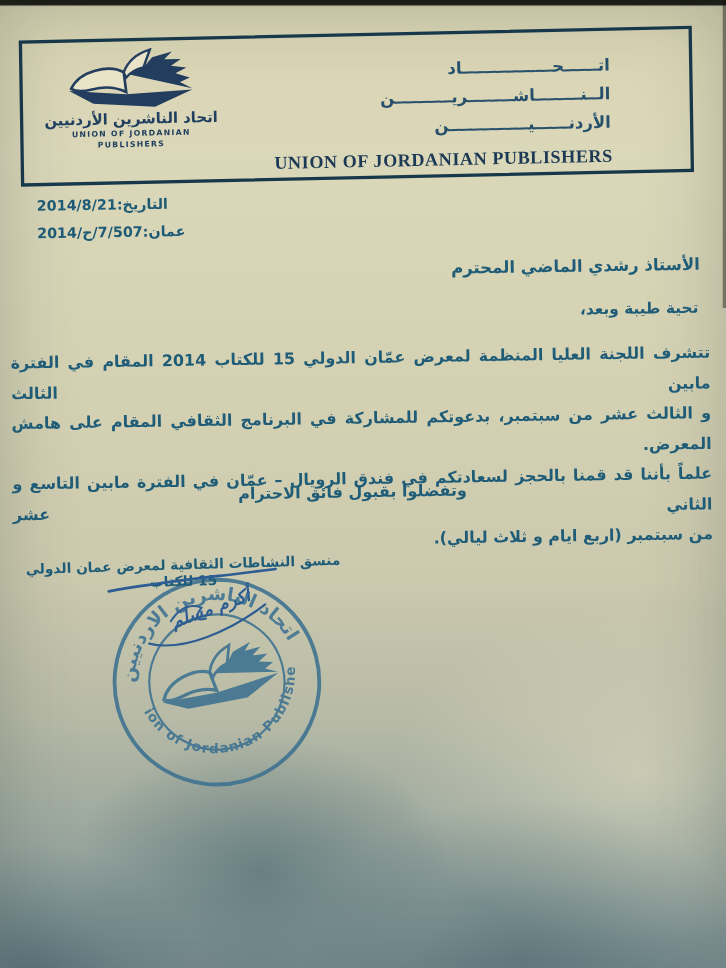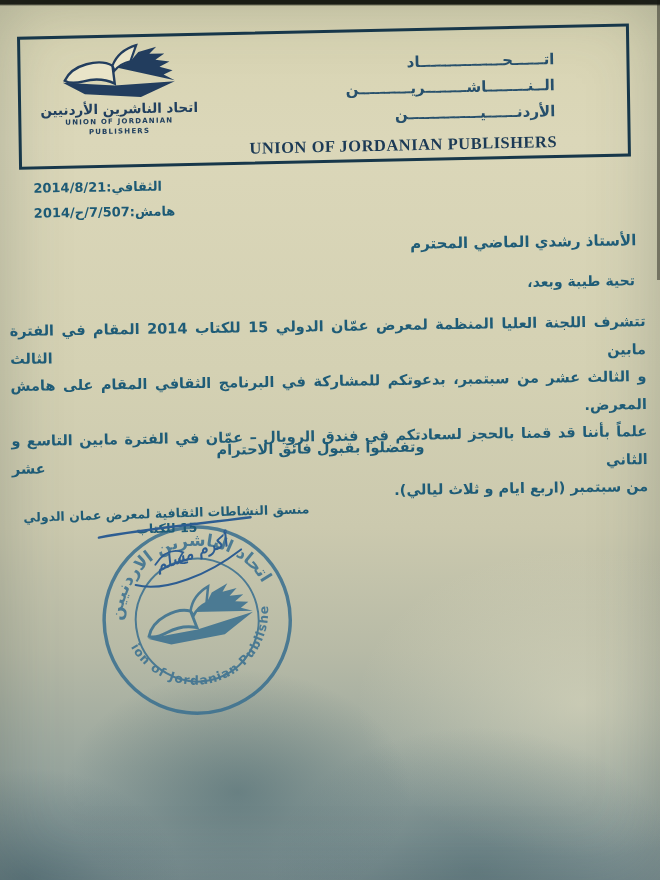--- a/index.html
+++ b/index.html
@@ -91,24 +91,24 @@
         <div>اتــــــحــــــــــــــــاد</div>
         <div>الــنــــــــاشــــــــريــــــــــن</div>
         <div>الأردنــــــيــــــــــــــن</div>
       </div>
 
       <div class="lh-en">UNION OF JORDANIAN PUBLISHERS</div>
     </div>
 
     <div class="meta">
       <div class="meta-line">
-        <span>الثقافي:</span><span class="meta-val">2014/8/21</span>
+        <span>التاريخ:</span><span class="meta-val">2014/8/21</span>
       </div>
       <div class="meta-line">
-        <span>هامش:</span><span class="meta-val">2014/ح/7/507</span>
+        <span>عمان:</span><span class="meta-val">2014/ح/7/507</span>
       </div>
     </div>
 
     <div class="recipient ink">الأستاذ رشدي الماضي المحترم</div>
 
     <div class="salutation ink">تحية طيبة وبعد،</div>
 
     <div class="body-block ink">
       <div class="body-line">تتشرف اللجنة العليا المنظمة لمعرض عمّان الدولي 15 للكتاب 2014 المقام في الفترة مابين الثالث</div>
       <div class="body-line">و الثالث عشر من سبتمبر، بدعوتكم للمشاركة في البرنامج الثقافي المقام على هامش المعرض.</div>

